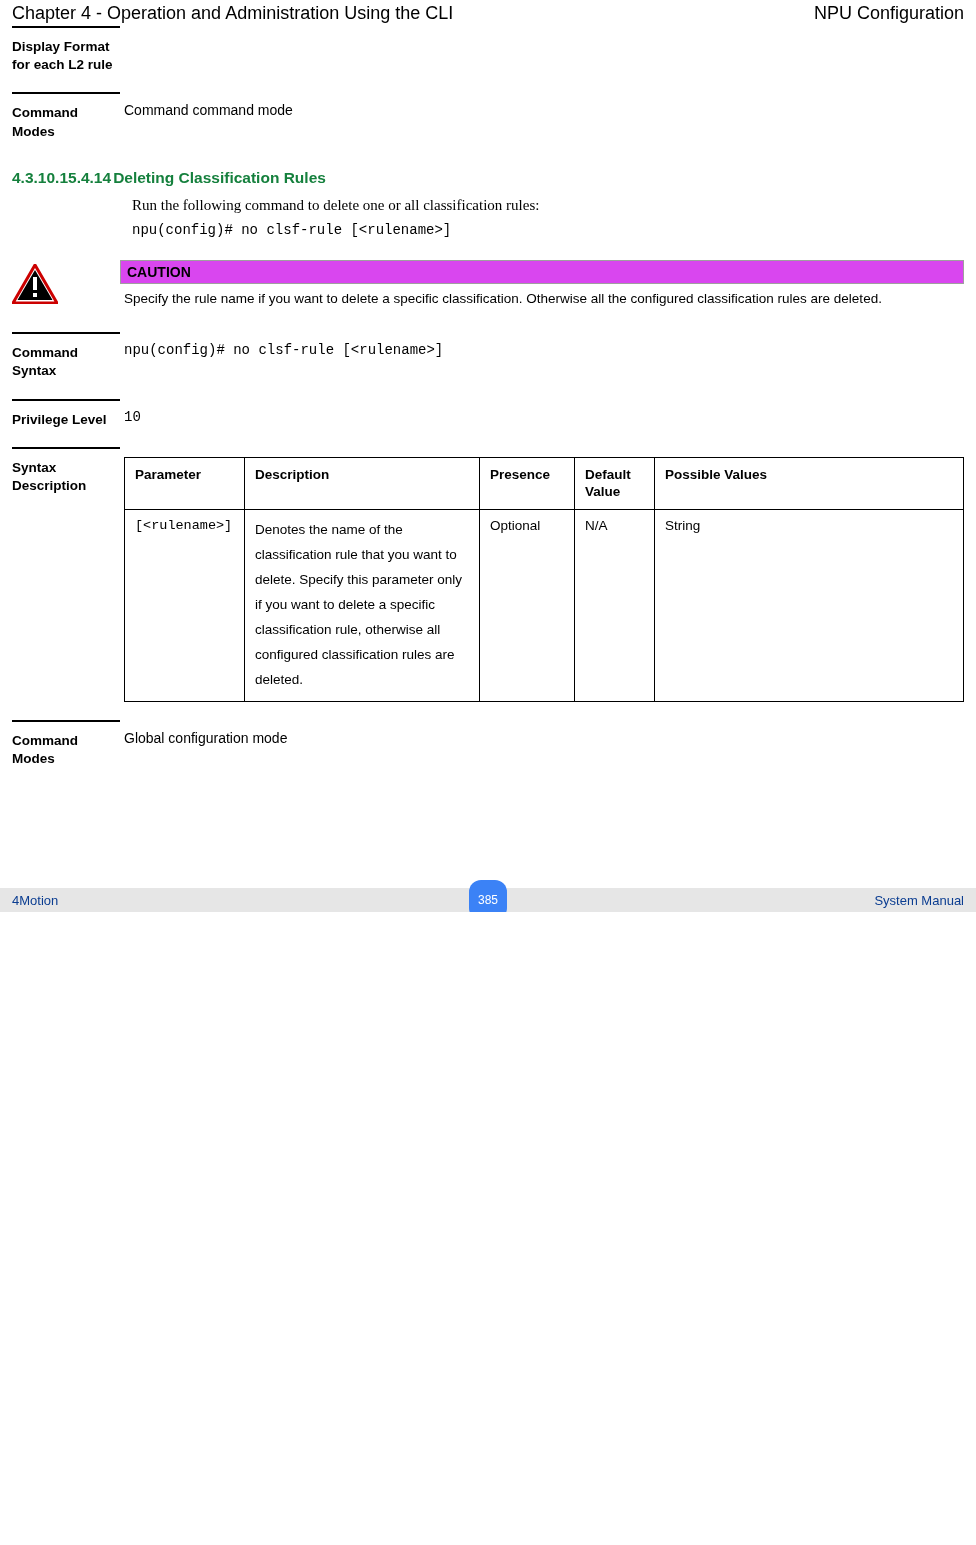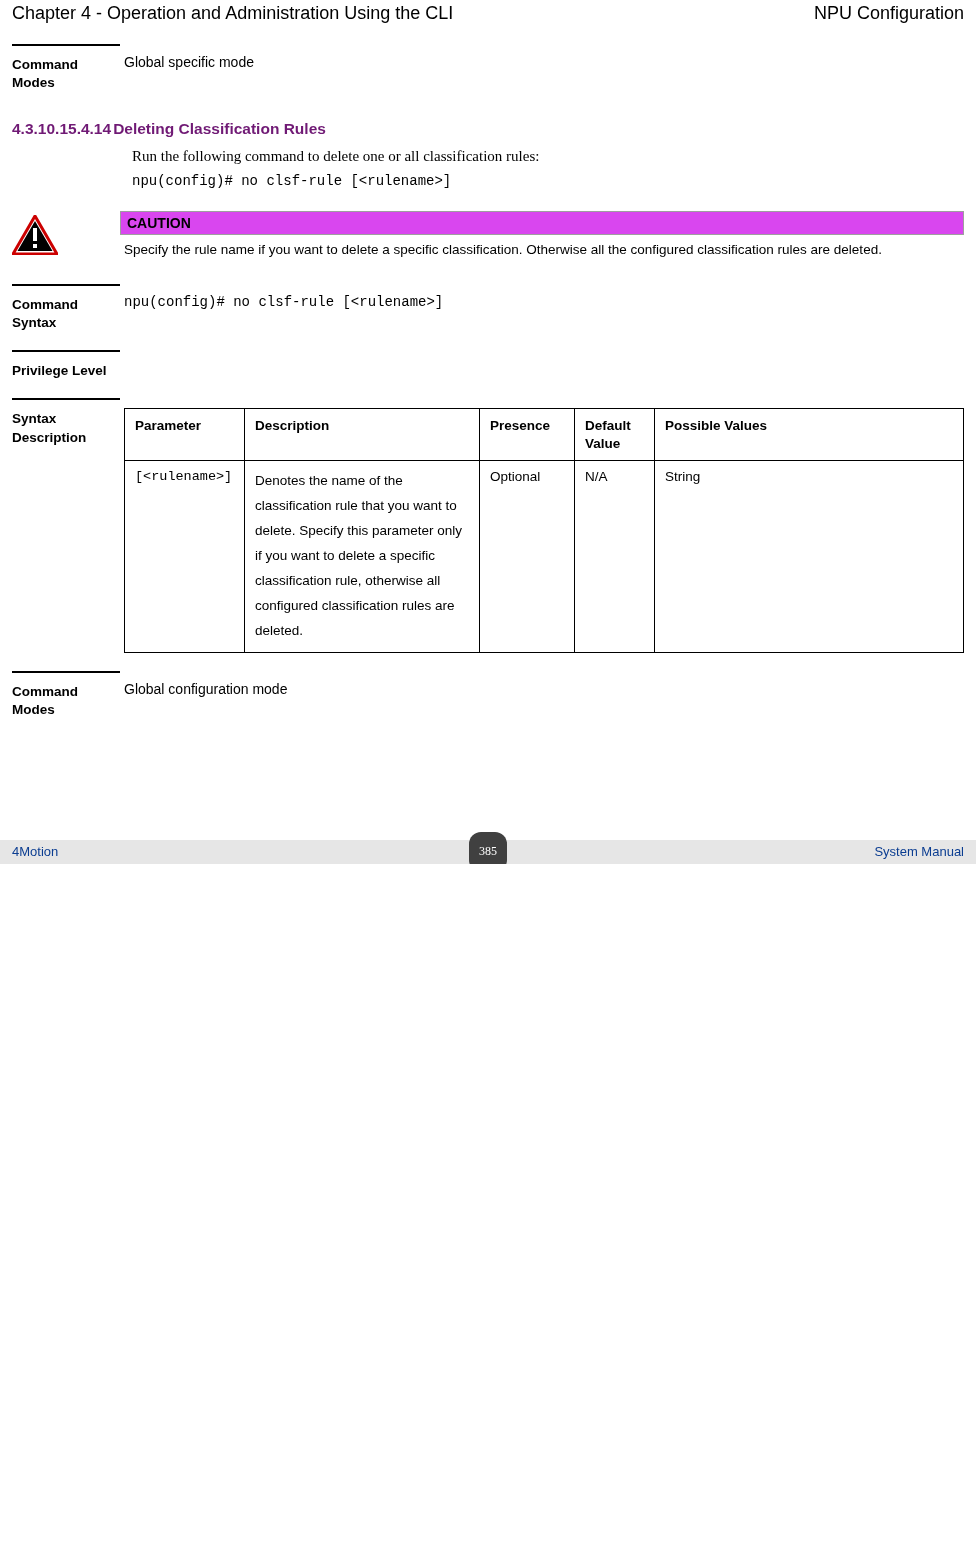--- a/index.html
+++ b/index.html
@@ -34,21 +34,21 @@
   }
   .row .value-col {
     flex: 1;
     padding-top: 10px;
     padding-left: 4px;
     font-size: 14px;
   }
   .mono { font-family: "Courier New", monospace; font-size: 14px; }
   .mono-block .mono { line-height: 2; }
   .section-heading {
-    color: #701a75;
+    color: #15803d;
     font-weight: bold;
     font-size: 15.5px;
     margin: 28px 0 10px 0;
   }
   .section-heading .num { margin-right: 2px; }
   .body-text {
     font-family: Georgia, 'Times New Roman', serif;
     font-size: 15px;
     margin: 10px 0 8px 120px;
   }
@@ -116,51 +116,51 @@
   }
   .footer-bar .right {
     color: #0b3d91;
     font-size: 13px;
   }
   .page-chip {
     position: absolute;
     left: 50%;
     top: 50%;
     transform: translate(-50%, -50%);
-    background: #404040;
+    background: #3b82f6;
     color: #fff;
     border-radius: 12px;
     width: 38px;
     height: 40px;
     display: flex;
     align-items: center;
     justify-content: center;
     font-size: 12px;
-    font-family: Liberation Serif, serif;
   }
   .syntax-desc-row .label-col { border-top: 2px solid #000; }
   .syntax-desc-row .value-col { padding-top: 6px; }
 </style>
 </head>
 <body>
 
 <div class="page-header">
   <span>Chapter 4 - Operation and Administration Using the CLI</span>
   <span>NPU Configuration</span>
 </div>
 <div class="divider"></div>
 
 <div class="content">
 
   <div class="row">
+    <div class="label-col">Display Format for each L2 rule</div>
   </div>
 
   <div class="row">
     <div class="label-col">Command Modes</div>
-    <div class="value-col">Global specific mode</div>
+    <div class="value-col">Command command mode</div>
   </div>
 
   <div class="section-heading">
     <span class="num">4.3.10.15.4.14</span><span>Deleting Classification Rules</span>
   </div>
 
   <div class="body-text">Run the following command to delete one or all classification rules:</div>
 
   <div class="cmd-line mono">
     <span class="bold">npu(config)# no clsf-rule</span><span> [&lt;rulename&gt;]</span>
@@ -185,20 +185,21 @@
 
   <div class="row">
     <div class="label-col">Command Syntax</div>
     <div class="value-col mono">
       <span class="bold">npu(config)# no clsf-rule</span><span> [&lt;rulename&gt;]</span>
     </div>
   </div>
 
   <div class="row">
     <div class="label-col">Privilege Level</div>
+    <div class="value-col mono">10</div>
   </div>
 
   <div class="row syntax-desc-row">
     <div class="label-col">Syntax Description</div>
     <div class="value-col">
       <table class="syntax-table">
         <thead>
           <tr>
             <th style="width:120px">Parameter</th>
             <th style="width:235px">Description</th>

